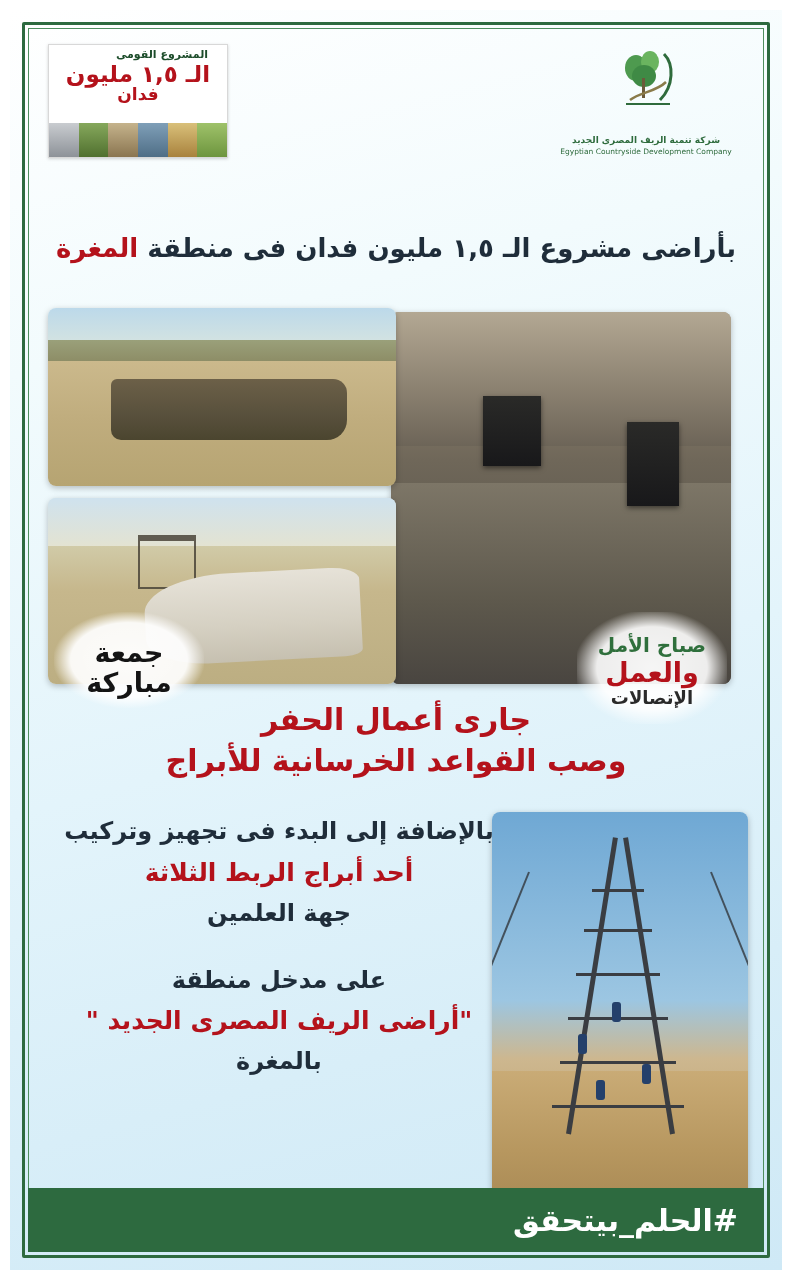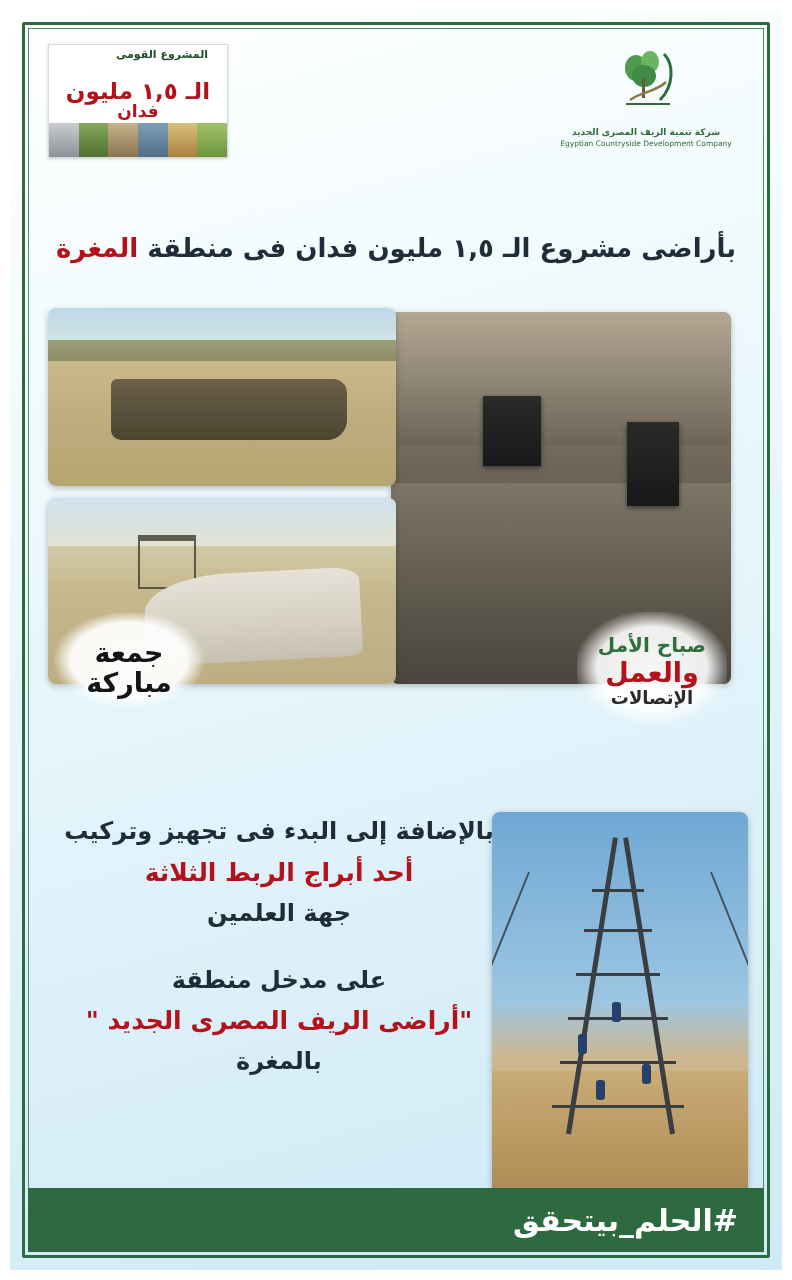--- a/index.html
+++ b/index.html
@@ -66,21 +66,21 @@
     padding-top: 3px;
     letter-spacing: 0;
     margin-left: 48px;
   }
   .ln-mid {
     text-align: center;
     font-size: 23px;
     font-weight: bold;
     color: #b4121b;
     line-height: 1.05;
-    margin-top: 18px;
+    margin-top: 1px;
   }
   .ln-sub {
     text-align: center;
     font-size: 17px;
     font-weight: bold;
     color: #b4121b;
     line-height: 1.0;
   }
   .ln-strip {
     position: absolute;
@@ -108,21 +108,21 @@
     width: 92px;
     height: 74px;
     margin: 0 auto;
     position: relative;
   }
   .lc-name {
     font-size: 9px;
     color: #2e6b3d;
     font-weight: bold;
     line-height: 1.35;
-    margin-top: 10px;
+    margin-top: 18px;
   }
   .lc-name-en {
     font-size: 7.5px;
     color: #2e6b3d;
     line-height: 1.3;
     margin-top: 1px;
   }
 
   .title-main {
     position: absolute;
@@ -447,20 +447,24 @@
 
     <div class="sticker-blessing">جمعة مباركة</div>
 
     <div class="sticker-morning">
       <div class="sm1">صباح الأمل</div>
       <div class="sm2">والعمل</div>
       <div class="sm3">الإتصالات</div>
     </div>
   </div>
 
+  <div class="caption-red">
+    <div>جارى أعمال الحفر</div>
+    <div>وصب القواعد الخرسانية للأبراج</div>
+  </div>
 
   <div class="lower">
 
     <div class="ph-mast">
       <div class="ground"></div>
       <div class="leg legL"></div>
       <div class="leg legR"></div>
       <div class="rung" style="bottom:96px;  left:60px; width:132px;"></div>
       <div class="rung" style="bottom:140px; left:68px; width:116px;"></div>
       <div class="rung" style="bottom:184px; left:76px; width:100px;"></div>

